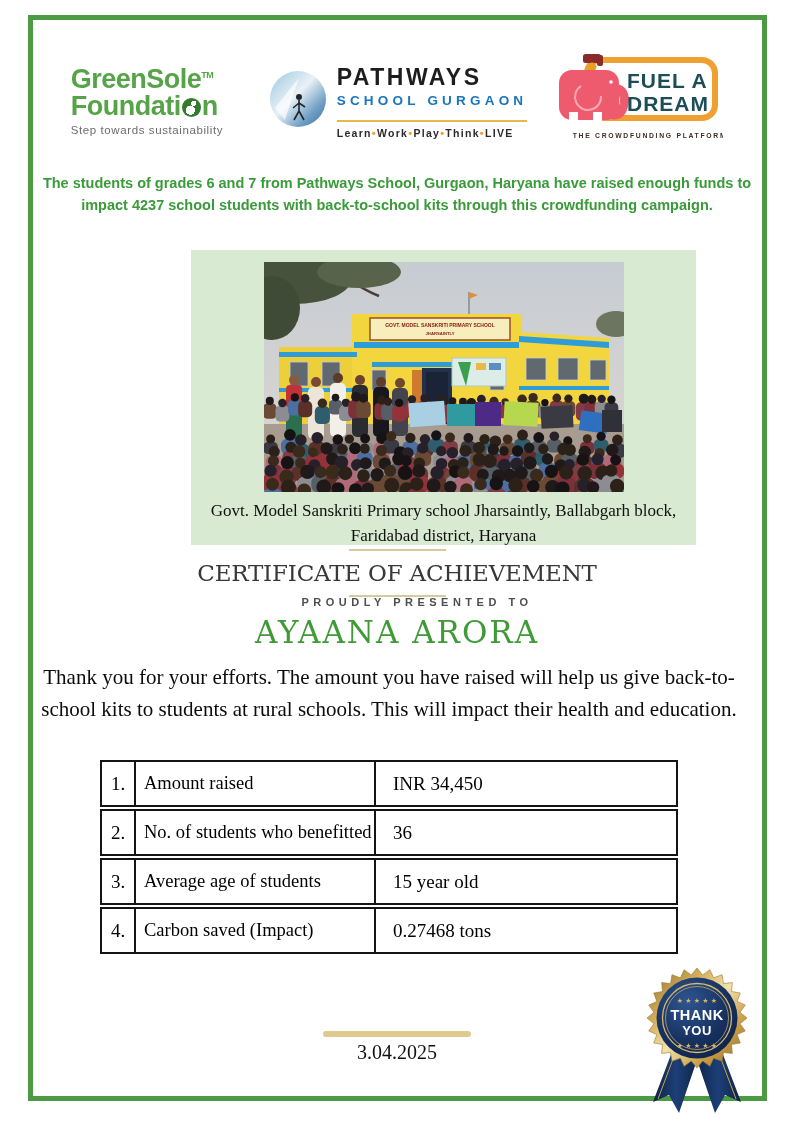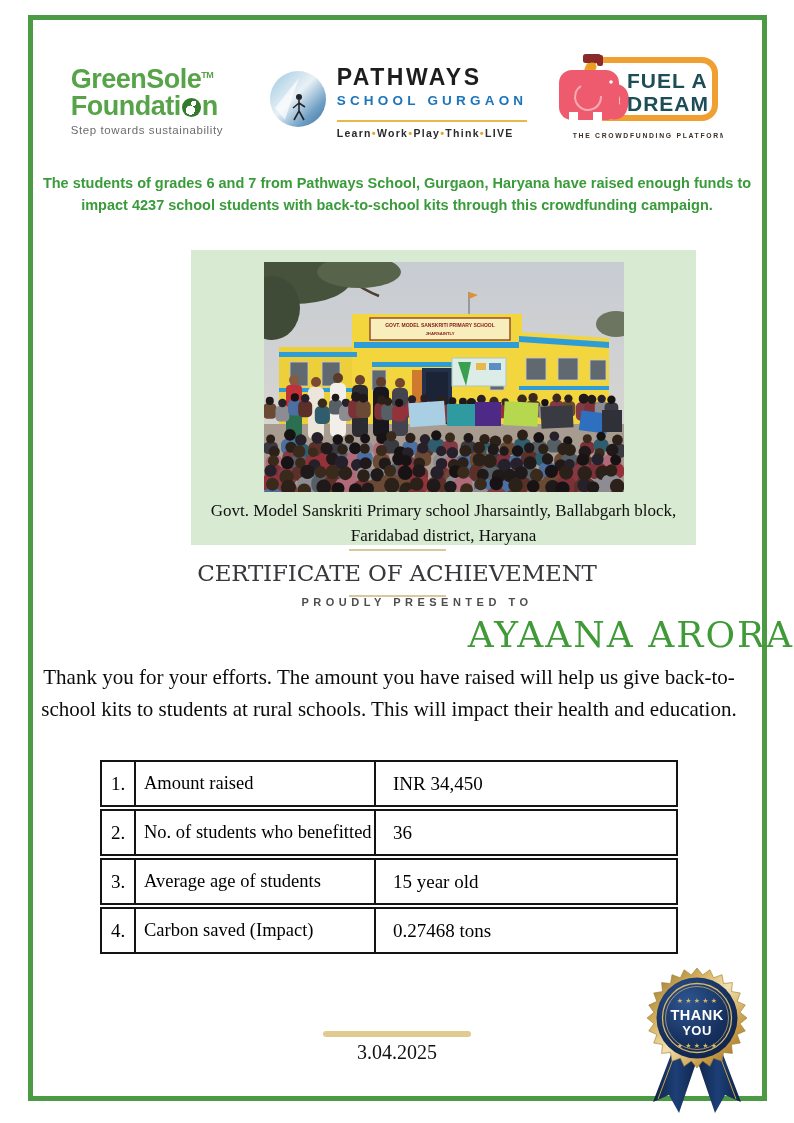--- a/index.html
+++ b/index.html
@@ -56,22 +56,22 @@
   .rule{width:97px;height:2px;background:#d9c89e;}
   h1.cert{
     font-family:"DejaVu Serif",serif;font-size:23px;font-weight:400;color:#38383c;
     letter-spacing:-0.2px;margin:0;white-space:nowrap;
   }
   .presented{
     position:absolute;top:596px;left:0;right:0;text-align:center;
     font-family:"Liberation Sans",sans-serif;font-size:11px;font-weight:700;letter-spacing:4.5px;color:#4e4e52;padding-left:40px;
   }
   .name{
-    position:absolute;top:614px;left:0;right:0;text-align:right;
-    font-family:"DejaVu Serif",serif;font-size:36px;color:#3f9a37;letter-spacing:2px;
+    position:absolute;top:614px;left:0;right:0;text-align:center;
+    font-family:"DejaVu Serif",serif;font-size:31px;color:#3f9a37;letter-spacing:2px;
   }
   .bodytext{
     position:absolute;top:662px;left:0;right:16px;margin:0 auto;width:734px;text-align:center;
     font-size:21px;line-height:1.5;color:#0c0c0c;
   }
   
   .itable{position:absolute;top:760px;left:100px;width:578px;display:flex;flex-direction:column;gap:2px;box-sizing:border-box;}
   .trow{
     display:grid;grid-template-columns:34px 240px 1fr;border:2px solid #141414;height:47px;
     align-items:stretch;background:#fff;box-sizing:border-box;

